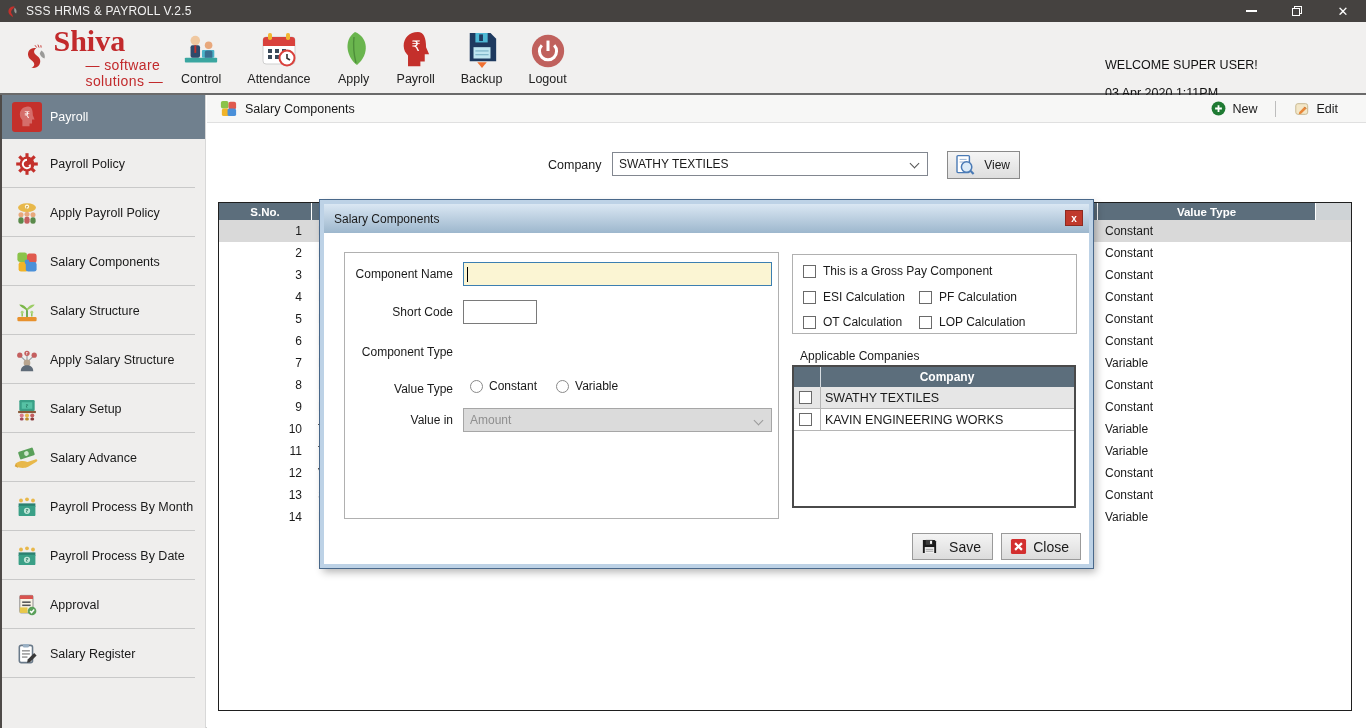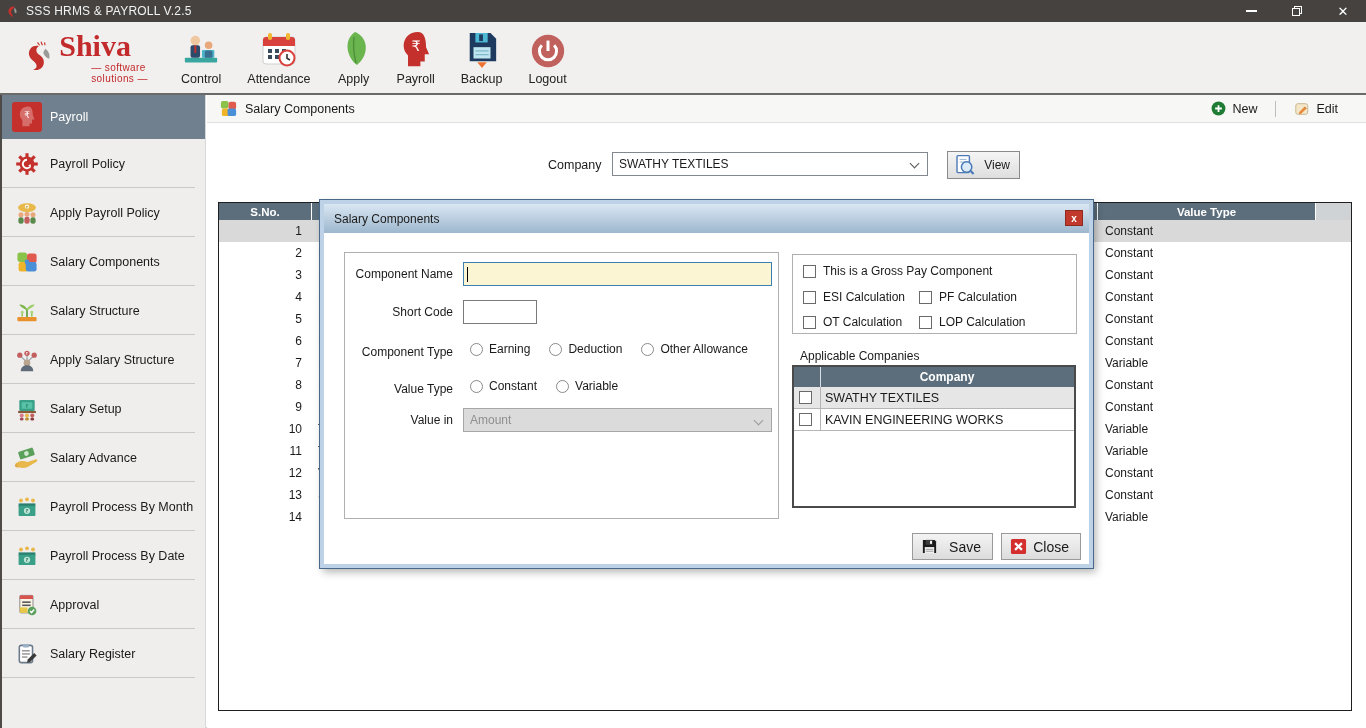--- a/index.html
+++ b/index.html
@@ -16,21 +16,21 @@
   .restore-glyph { position:relative; width:11px; height:11px; display:inline-block; }
   .restore-glyph .r1 { position:absolute; left:2.5px; top:0; width:8px; height:8px; border:1px solid #fff; }
   .restore-glyph .r2 { position:absolute; left:0; top:2.5px; width:8px; height:8px; border:1px solid #fff; background:#454240; }
   .close-glyph { font-size:13px; line-height:1; }
 
   
   .toolbar { position:absolute; left:0; top:22px; width:1366px; height:73px; background:#f1f0ef; border-bottom:2px solid #6a6a6a; display:flex; align-items:center; }
   .brand { width:168px; display:flex; align-items:center; padding-left:24px; }
   .brand-text { margin-left:4px; }
   .brand-name { font-family:"Liberation Serif", serif; font-size:30px; line-height:30px; color:#c22a2c; font-weight:bold; }
-  .brand-tagline { font-size:10px; color:#c22a2c; letter-spacing:.4px; margin-top:1px;margin-left:32px; }
+  .brand-tagline { font-size:14px; color:#c22a2c; letter-spacing:.4px; margin-top:1px;margin-left:32px; }
   .tool-item { display:flex; flex-direction:column; align-items:center; justify-content:center; padding:0 13px; height:70px; cursor:pointer; }
   .tool-item .ticon { height:40px; display:flex; align-items:flex-end; justify-content:center; }
   .tool-item .tlabel { font-size:12.5px; margin-top:2px; color:#222; }
   .welcome-box { position:absolute; left:1105px; top:36px; width:250px; line-height:14px; }
   .welcome-line { font-size:12.5px; color:#111; }
   .date-line { font-size:12.5px; color:#111; margin-top:14px; }
 
   
   .sidebar { position:absolute; left:0; top:95px; width:206px; height:633px; background:#efeeed; border-left:2px solid #4e4a48; border-right:1px solid #d8d8d8; }
   .side-item { position:relative; height:49px; display:flex; align-items:center; padding-left:10px; cursor:pointer; }
@@ -219,20 +219,24 @@
       <span class="ticon">
         <svg width="38" height="38" viewBox="0 0 40 40">
             <circle cx="20" cy="20" r="17" fill="#c0615d"></circle>
             <path d="M13.5 14a9 9 0 1013 0" stroke="#fff" stroke-width="3.2" fill="none"></path>
             <rect x="18.4" y="9" width="3.2" height="11" fill="#fff"></rect>
           </svg>
       </span>
       <span class="tlabel">Logout</span>
     </div>
 
+    <div class="welcome-box">
+      <div class="welcome-line">WELCOME  SUPER USER!</div>
+      <div class="date-line">03 Apr 2020  1:11PM</div>
+    </div>
   </div>
 
   <div class="sidebar">
     <div class="side-item selected">
       <span class="sicon">
           <svg width="22" height="24" viewBox="0 0 40 42">
             <path d="M22 2C13 2 7 8.5 7 16.5c0 4.6 2.2 7.8 4.6 10.2V38h13v-5h4.6v-7.4h4.6L30.6 18C30.6 8 28 2 22 2z" fill="#fff" opacity=".15"></path>
             <path d="M22 4C14 4 8.5 9.8 8.5 17c0 4.2 2 7 4.2 9.2V36h11.6v-4.6h4.2v-6.8h4.2L30 18C30 9 27.4 4 22 4z" fill="#fff" opacity="0"></path>
             <path d="M22 3C13.6 3 7.8 9.2 7.8 16.8c0 4.4 2.1 7.4 4.4 9.7V37h12.3v-4.8h4.4v-7h4.4L30 17.6C30 8.2 27.6 3 22 3z" fill="#ffffff" opacity=".0"></path>
             <path d="M22 2C13 2 7 8.5 7 16.5c0 4.6 2.2 7.8 4.6 10.2V38h13v-5h4.6v-7.4h4.6L30.6 18C30.6 8 28 2 22 2z" fill="#fbeaea" opacity=".2"></path>
@@ -552,34 +556,20 @@
       <div class="groupbox gb-fields">
         <span class="fld-label" style="left:0; top:14px;">Component Name</span>
         <div class="inp-name">
             <span class="caret"></span>
           </div>
 
         <span class="fld-label" style="left:0; top:52px;">Short Code</span>
         <div class="inp-short"></div>
 
         <span class="fld-label" style="left:0; top:92px;">Component Type</span>
-        <div class="radio-row" style="left:125px; top:89px;">
-          <span class="ropt">
-              <span class="radio"></span>
-              <span>Earning</span>
-            </span>
-          <span class="ropt">
-              <span class="radio"></span>
-              <span>Deduction</span>
-            </span>
-          <span class="ropt">
-              <span class="radio"></span>
-              <span>Other Allowance</span>
-            </span>
-        </div>
 
         <span class="fld-label" style="left:0; top:129px;">Value Type</span>
         <div class="radio-row" style="left:125px; top:126px;">
           <span class="ropt">
               <span class="radio"></span>
               <span>Constant</span>
             </span>
           <span class="ropt">
               <span class="radio"></span>
               <span>Variable</span>

